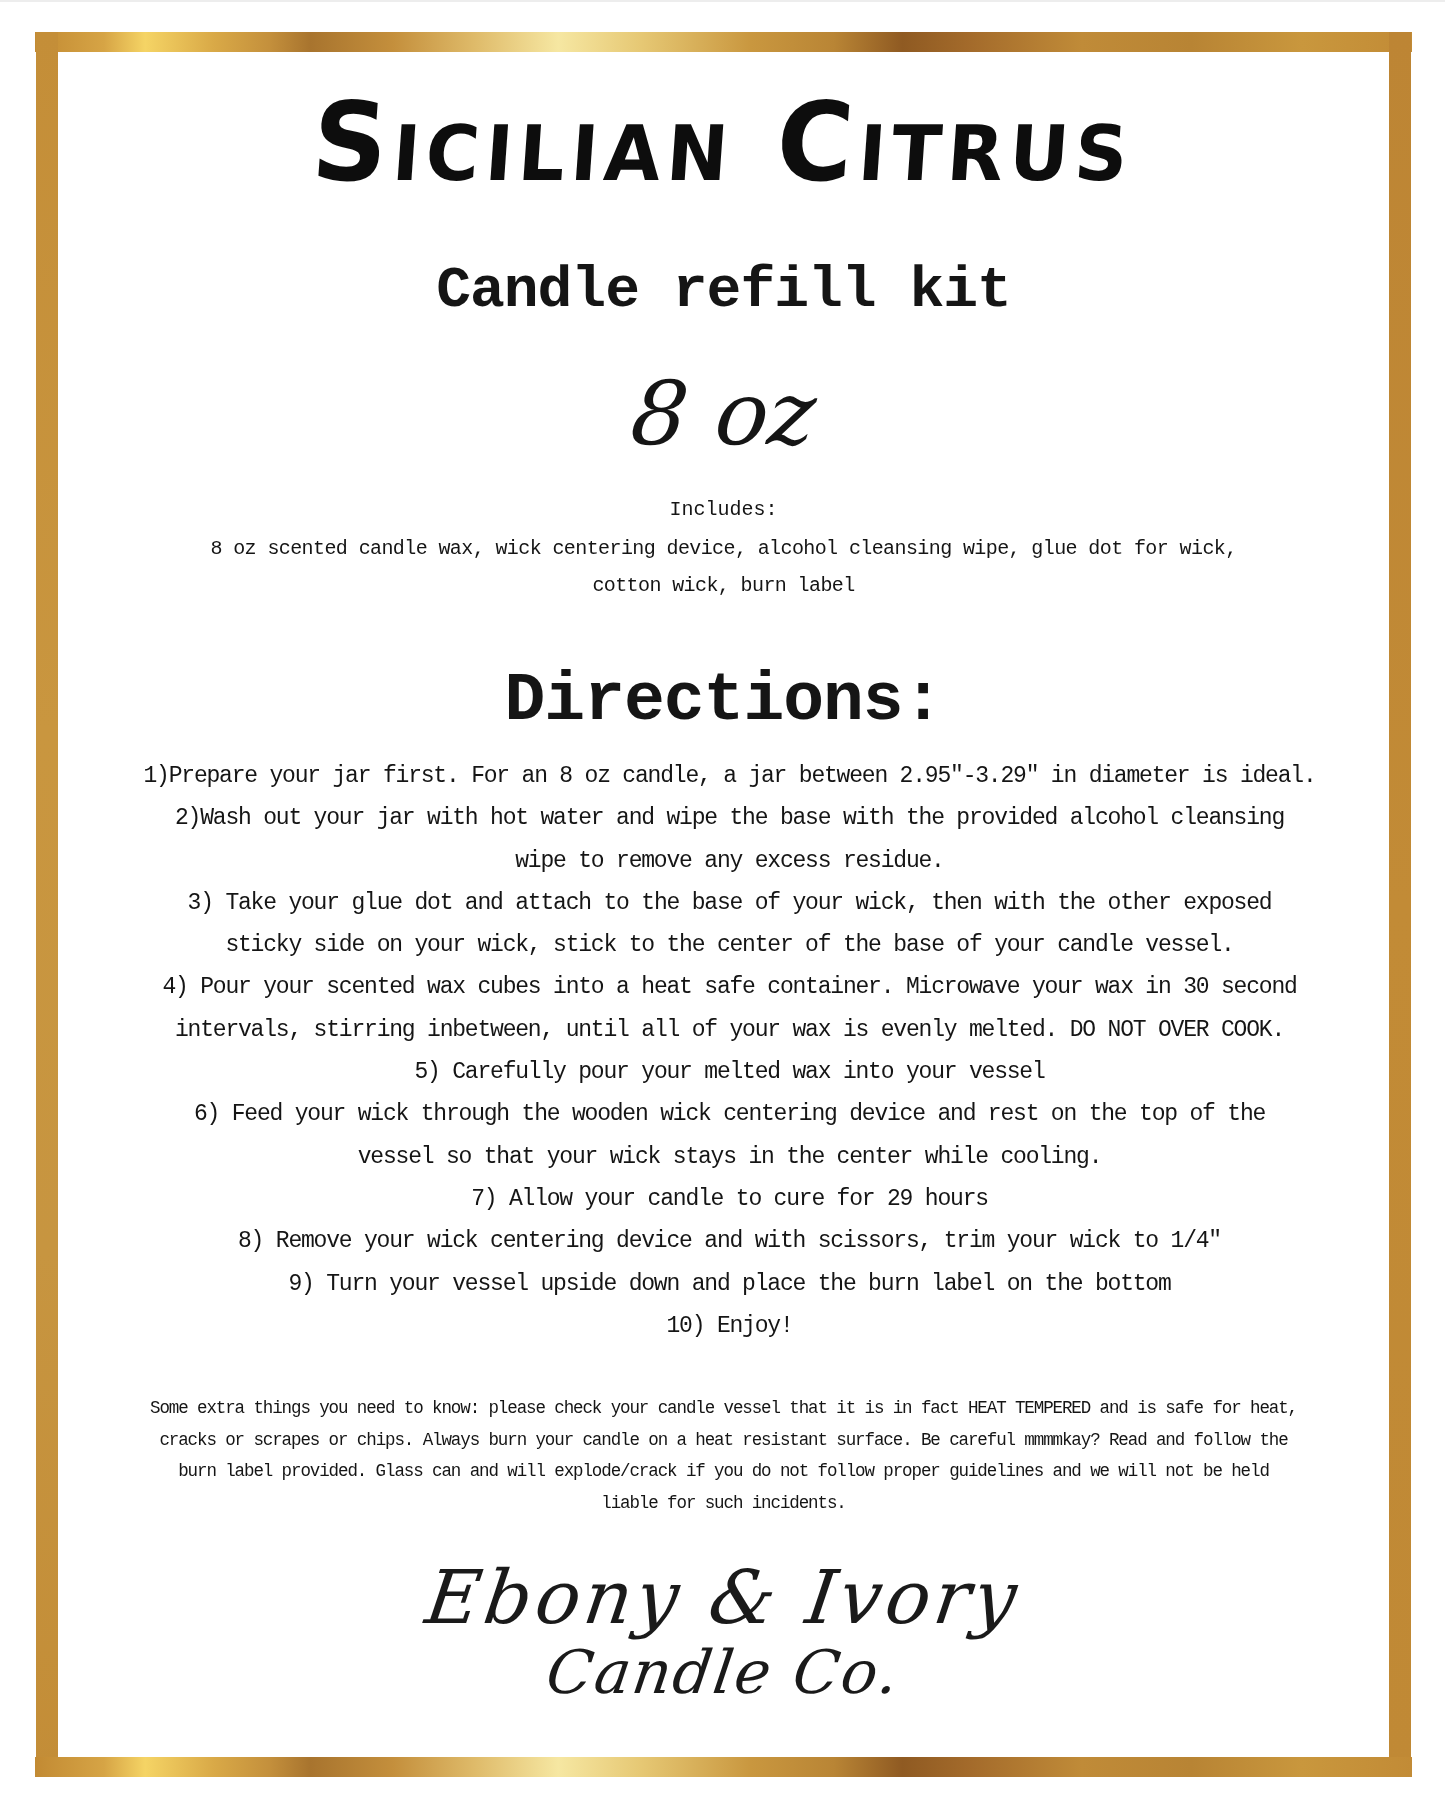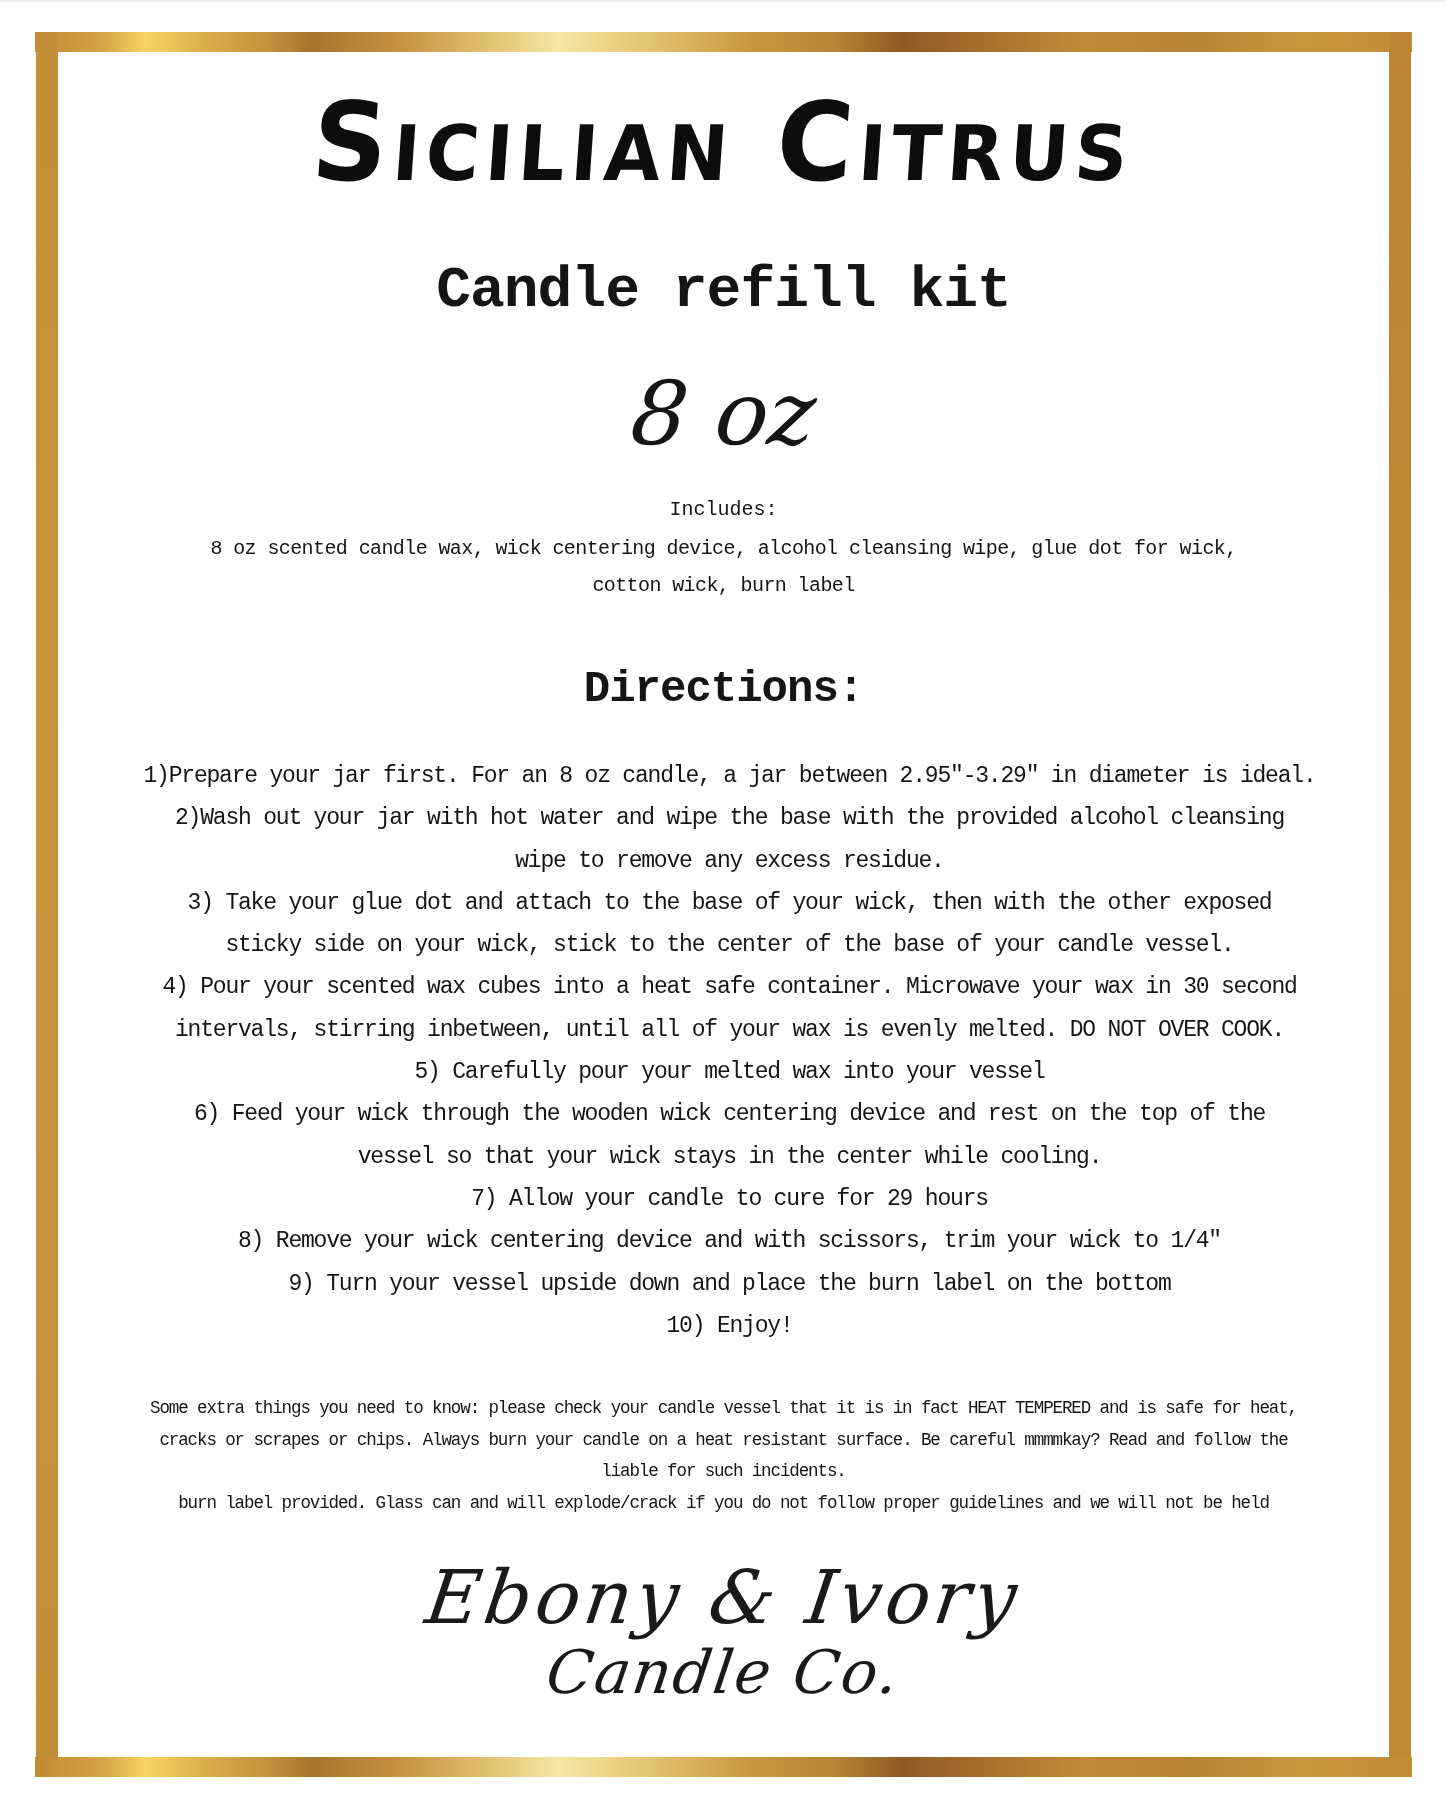--- a/index.html
+++ b/index.html
@@ -113,21 +113,21 @@
       left: 80px; right: 80px;
       top: 478px;
       font-size: 20px;
       line-height: 37px;
       letter-spacing: -0.6px;
     }
     .directions-heading {
       position: absolute;
       left: 0; right: 0;
       top: 615px;
-      font-size: 44px;
+      font-size: 68px;
       font-weight: bold;
       line-height: 1;
       letter-spacing: -1px;
     }
     .directions-list {
       position: absolute;
       left: 20px; right: 8px;
       top: 703px;
       margin: 0;
       padding: 0;
@@ -209,22 +209,22 @@
     <li class="w1">vessel so that your wick stays in the center while cooling.</li>
     <li class="w1">7) Allow your candle to cure for 29 hours</li>
     <li class="w1">8) Remove your wick centering device and with scissors, trim your wick to 1/4"</li>
     <li class="w1">9) Turn your vessel upside down and place the burn label on the bottom</li>
     <li class="w1">10) Enjoy!</li>
   </ul>
 
   <div class="disclaimer">
     <div>Some extra things you need to know: please check your candle vessel that it is in fact HEAT TEMPERED and is safe for heat,</div>
     <div>cracks or scrapes or chips. Always burn your candle on a heat resistant surface. Be careful mmmmkay? Read and follow the</div>
+    <div>burn label provided.  Glass can and will explode/crack if you do not follow proper guidelines and we will not be held</div>
     <div>liable for such incidents.</div>
-    <div>burn label provided.  Glass can and will explode/crack if you do not follow proper guidelines and we will not be held</div>
   </div>
 
   <div class="logo">
     <div class="logo-line1">Ebony &amp; Ivory</div>
     <div class="logo-line2">Candle Co.</div>
   </div>
 
 </div>
 
 </body></html>

